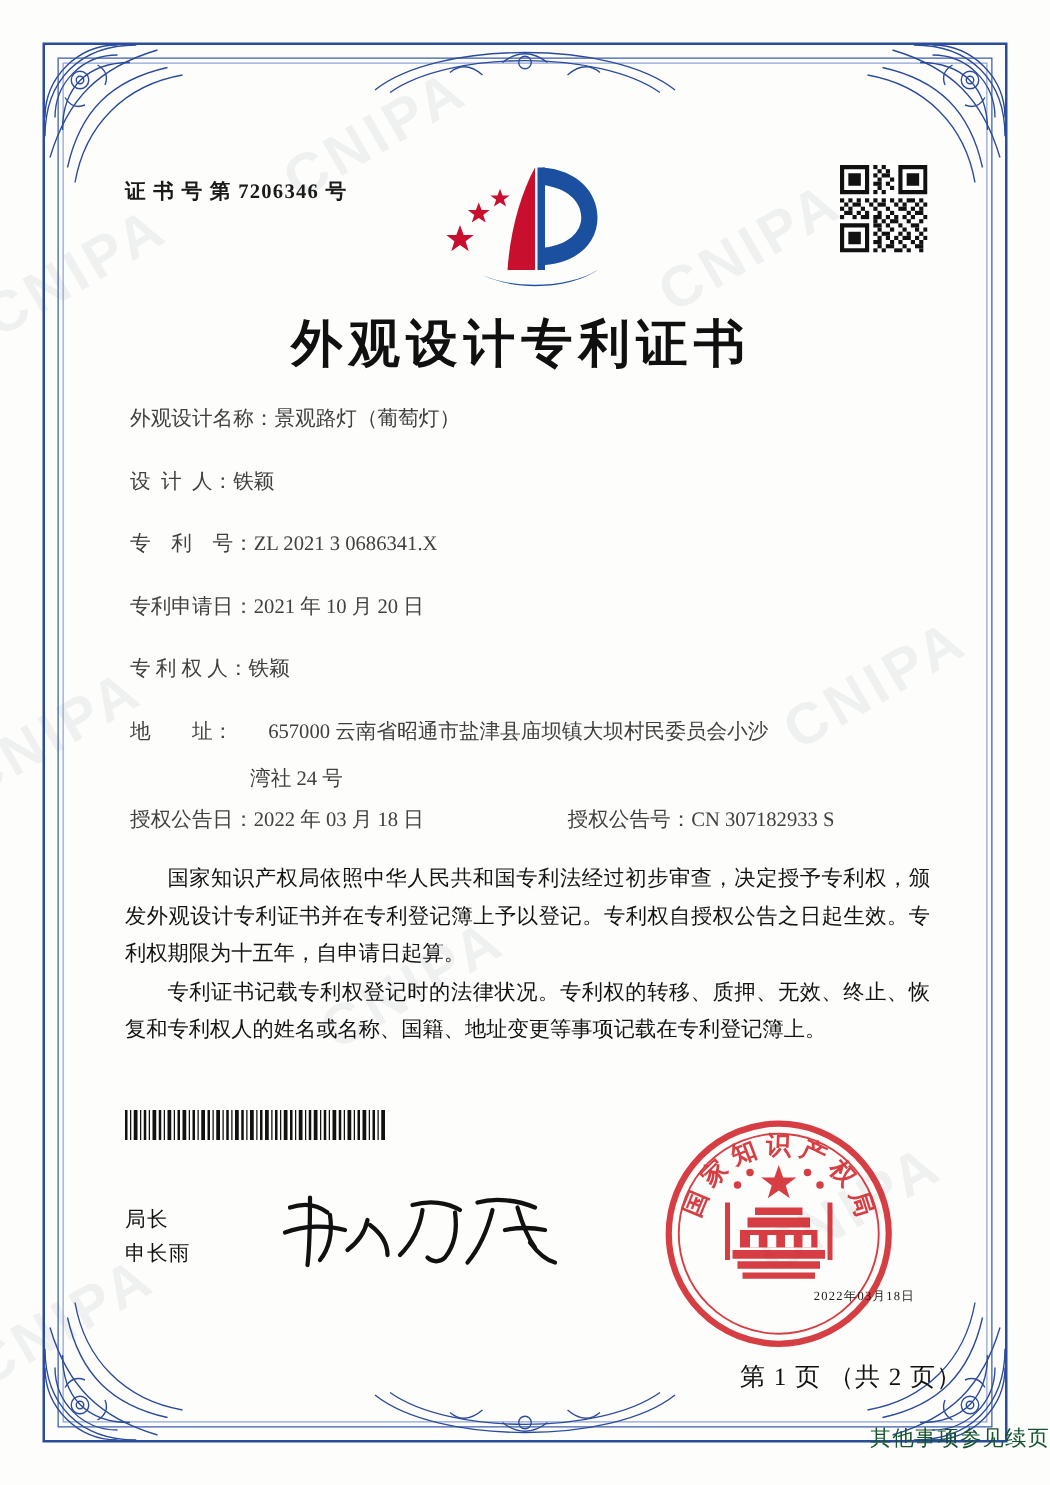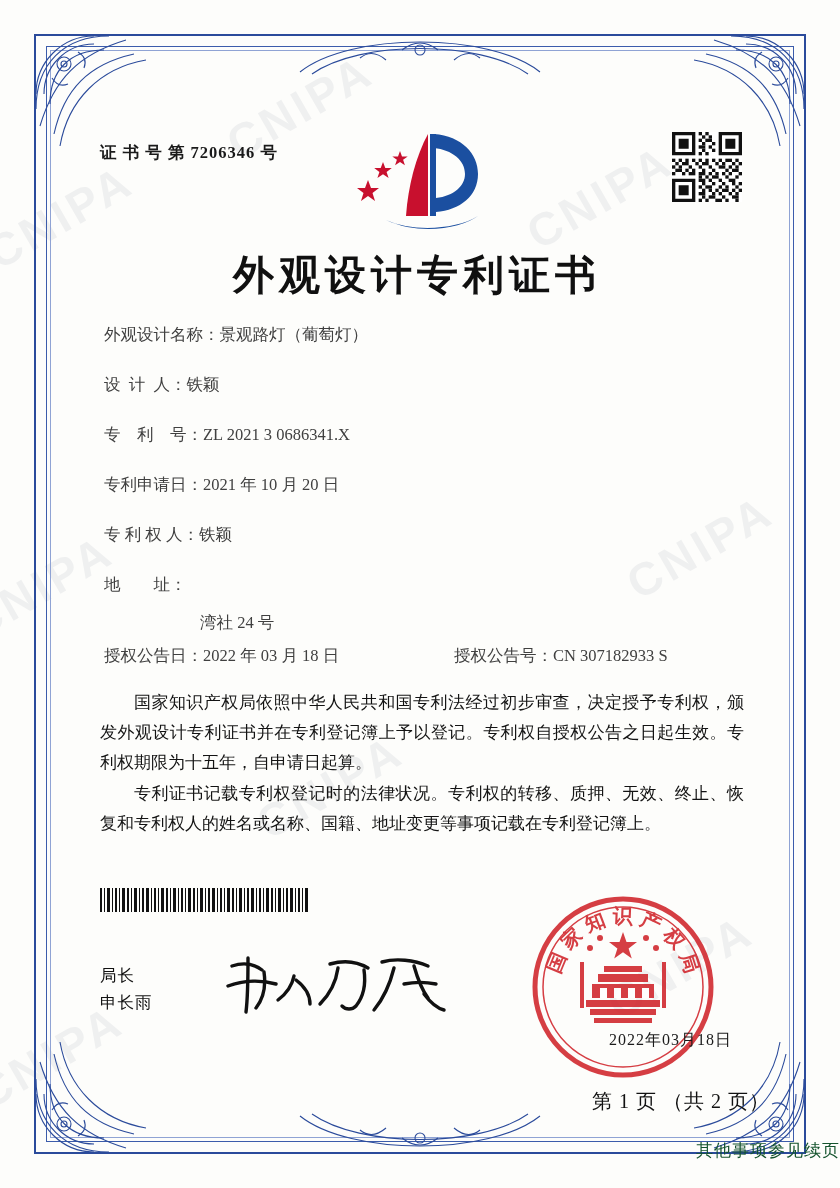--- a/index.html
+++ b/index.html
@@ -197,21 +197,21 @@
     position: absolute;
     right: 52px;
     top: 822px;
     width: 190px;
     height: 190px;
   }
   .seal-date {
     position: absolute;
     right: 38px;
     top: 960px;
-    font-size: 16px;
+    font-size: 10px;
     letter-spacing: 1px;
     color: #1b1b1b;
   }
 
   .page-num {
     position: absolute;
     left: 0;
     right: 0;
     top: 1018px;
     text-align: right;
@@ -480,20 +480,21 @@
         <span class="field-value">2021 年 10 月 20 日</span>
       </div>
 
       <div class="field-row">
         <span class="field-label">专 利 权 人：</span>
         <span class="field-value">铁颖</span>
       </div>
 
       <div class="field-row addr">
         <span class="field-label">地        址：</span>
+        <span class="field-value">657000  云南省昭通市盐津县庙坝镇大坝村民委员会小沙</span>
       </div>
       <div class="addr-second">湾社 24 号</div>
 
       <div class="row-two">
         <div class="left">
           <span class="field-label">授权公告日：</span><span class="field-value">2022 年 03 月 18 日</span>
         </div>
         <div>
           <span class="field-label">授权公告号：</span><span class="field-value">CN 307182933 S</span>
         </div>

